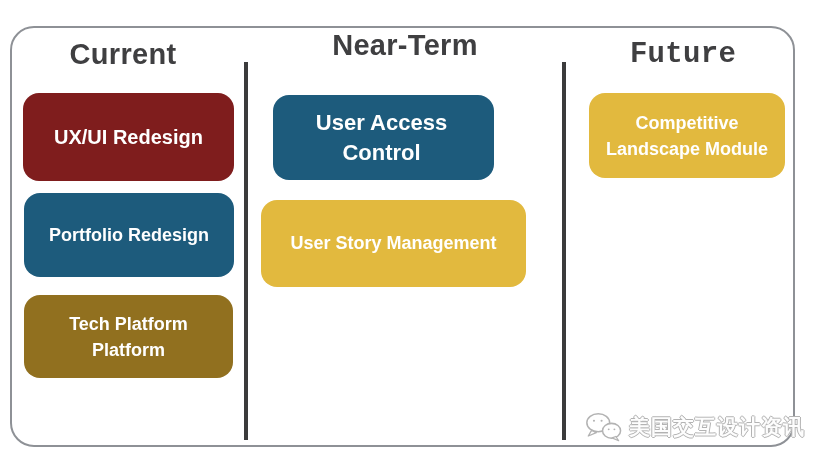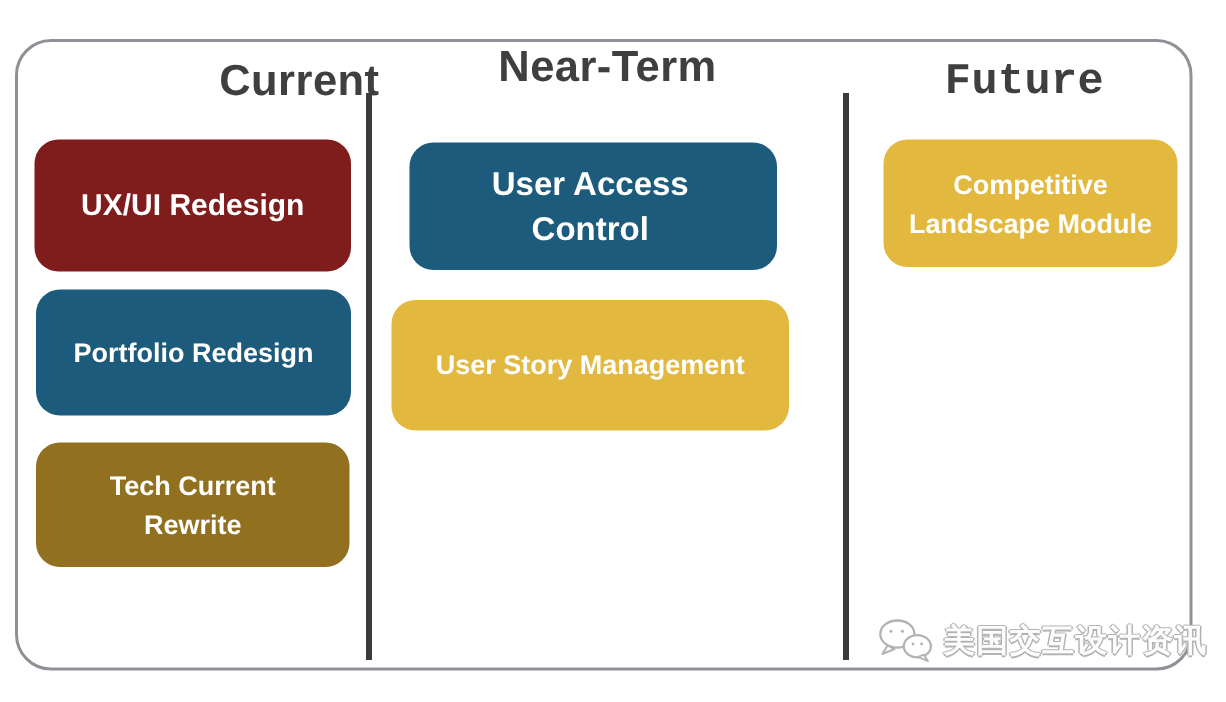--- a/index.html
+++ b/index.html
@@ -26,21 +26,21 @@
     box-sizing: border-box;
   }
   .col-header {
     position: absolute;
     font-size: 29px;
     font-weight: 700;
     letter-spacing: 0.3px;
     text-align: center;
     color: #3f3f41;
   }
-  #h1 { left: 17px;  width: 236px; top: 38px; text-align: right; }
+  #h1 { left: 5px;  width: 236px; top: 38px; }
   #h2 { left: 248px; width: 314px; top: 29px; }
   #h3 { left: 566px; width: 234px; top: 38px; }
   .divider {
     position: absolute;
     top: 62px;
     width: 4px;
     height: 378px;
     background: #3b3b3c;
   }
   #div1 { left: 244px; }
@@ -54,21 +54,21 @@
     align-items: center;
     justify-content: center;
     text-align: center;
     padding: 0 20px;
     box-sizing: border-box;
     line-height: 1.35;
   }
   #c1a { left: 23px;  top: 93px;  width: 211px; height: 88px; font-size: 20px; }
   #c1b { left: 24px;  top: 193px; width: 210px; height: 84px; font-size: 18px; }
   #c1c { left: 24px;  top: 295px; width: 209px; height: 83px; font-size: 18px; line-height: 26px; }
-  #c2a { left: 273px; top: 95px;  width: 245px; height: 85px; font-size: 22px; padding-left: 16px; }
+  #c2a { left: 273px; top: 95px;  width: 221px; height: 85px; font-size: 22px; padding-left: 16px; }
   #c2b { left: 261px; top: 200px; width: 265px; height: 87px; font-size: 18px; }
   #c3a { left: 577px; top: 93px;  width: 196px; height: 85px; font-size: 18px; line-height: 26px; padding: 0 10px; margin-left: 12px; }
   .watermark {
     position: absolute;
     left: 584px;
     top: 411px;
     display: flex;
     align-items: center;
     gap: 7px;
   }
@@ -94,21 +94,21 @@
 
   <div class="col-header" id="h1" style="color: rgb(63, 63, 65);">Current</div>
   <div class="col-header" id="h2" style="color: rgb(63, 63, 65);">Near-Term</div>
   <div class="col-header" id="h3" style="color: rgb(63, 63, 65); font-family: Liberation Mono, monospace;">Future</div>
 
   <div class="divider" id="div1" style="background-color: rgb(59, 59, 60);"></div>
   <div class="divider" id="div2" style="background-color: rgb(59, 59, 60);"></div>
 
   <div class="card" id="c1a" style="background-color: #7f1d1d; color: rgb(255, 255, 255);">UX/UI Redesign</div>
   <div class="card" id="c1b" style="background-color: rgb(29, 91, 124); color: rgb(255, 255, 255);">Portfolio Redesign</div>
-  <div class="card" id="c1c" style="background-color: rgb(145, 112, 31); color: rgb(255, 255, 255);">Tech Current Rewrite</div>
+  <div class="card" id="c1c" style="background-color: rgb(145, 112, 31); color: rgb(255, 255, 255);">Tech Platform Platform</div>
 
   <div class="card" id="c2a" style="background-color: rgb(29, 91, 124); color: rgb(255, 255, 255);">User Access Control</div>
   <div class="card" id="c2b" style="background-color: rgb(226, 185, 62); color: rgb(255, 255, 255);">User Story Management</div>
 
   <div class="card" id="c3a" style="background-color: rgb(226, 185, 62); color: rgb(255, 255, 255);">Competitive Landscape Module</div>
 
   <div class="watermark">
     <svg width="38" height="31" viewBox="0 0 40 32" aria-hidden="true">
       <ellipse cx="15" cy="12" rx="12" ry="9.5" fill="#ffffff" stroke="#b3b3b3" stroke-width="1.6"></ellipse>
       <path d="M8 20 L4.5 26 L13 22.5 Z" fill="#ffffff" stroke="#b3b3b3" stroke-width="1.4" stroke-linejoin="round"></path>

